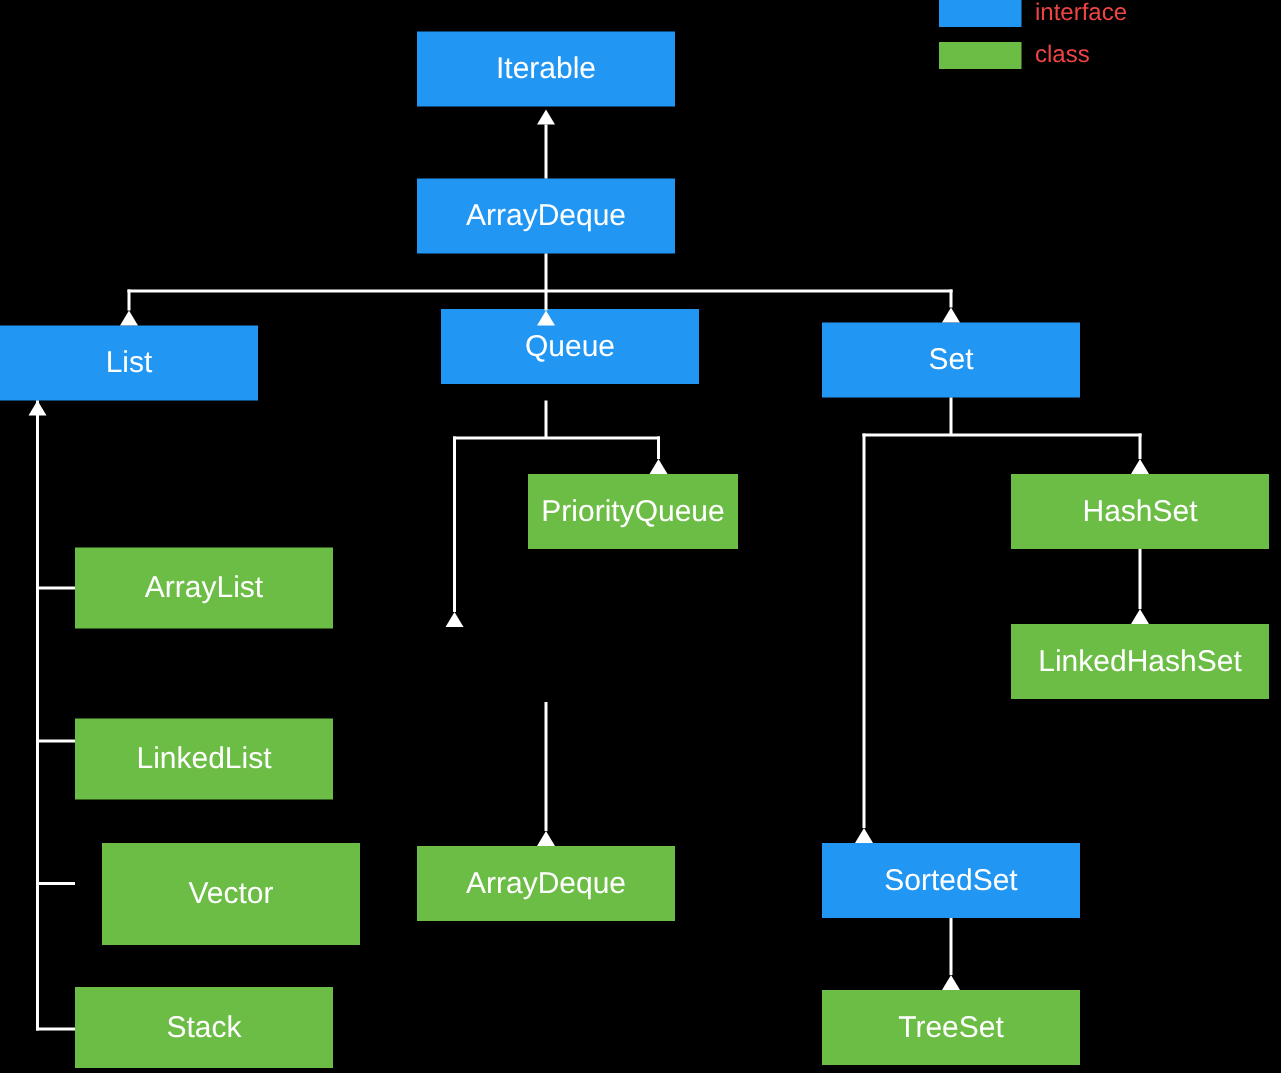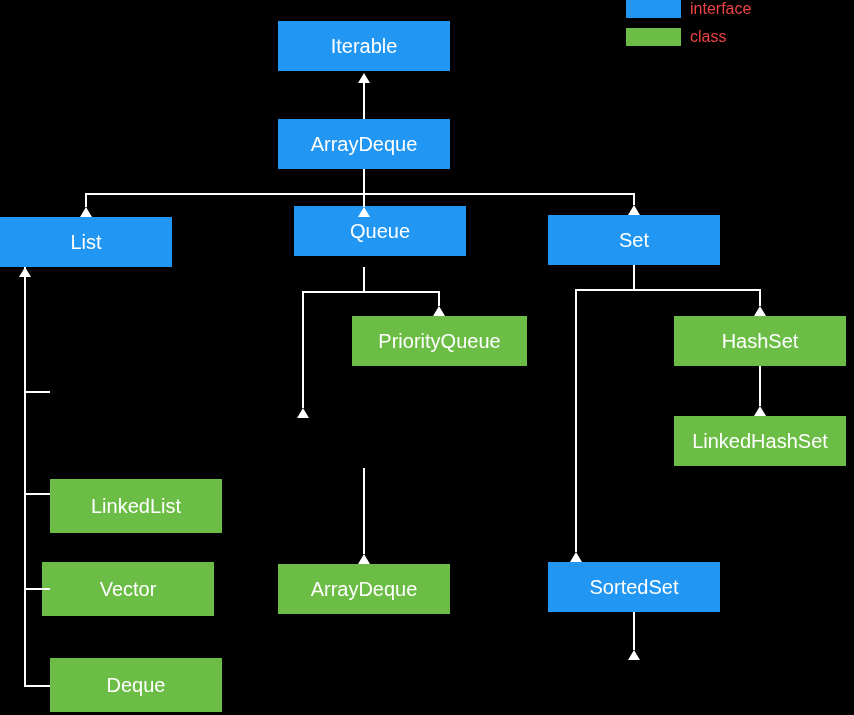--- a/index.html
+++ b/index.html
@@ -75,53 +75,59 @@
 <div class="box interface" style="left:0px; top:217px; width:172px; height:50px;">
   <span>List</span>
 </div>
 <div class="box interface" style="left:278px; top:206px; width:172px; height:50px;margin-left:16px;">
   <span>Queue</span>
 </div>
 <div class="box interface" style="left:548px; top:215px; width:172px; height:50px;">
   <span>Set</span>
 </div>
 
-<div class="box class" style="left:352px; top:316px; width:175px; height:50px;">
+<div class="box class" style="left:352px; top:316px; width:140px; height:50px;">
   <span>PriorityQueue</span>
 </div>
 <div class="box class" style="left:674px; top:316px; width:172px; height:50px;">
   <span>HashSet</span>
 </div>
 
+<div class="box class" style="left:50px; top:365px; width:172px; height:54px;">
+  <span>ArrayList</span>
+</div>
 
 
 <div class="box class" style="left:674px; top:416px; width:172px; height:50px;">
   <span>LinkedHashSet</span>
 </div>
 
 <div class="box class" style="left:50px; top:467px; width:172px; height:54px;margin-top:12px;">
   <span>LinkedList</span>
 </div>
 
-<div class="box class" style="left:42px; top:562px; width:172px; height:54px;">
+<div class="box class" style="left:68px; top:562px; width:172px; height:68px;">
   <span>Vector</span>
 </div>
 
 <div class="box class" style="left:278px; top:564px; width:172px; height:50px;">
   <span>ArrayDeque</span>
 </div>
 
 <div class="box interface" style="left:548px; top:562px; width:172px; height:50px;">
   <span>SortedSet</span>
 </div>
 
 <div class="box class" style="left:50px; top:658px; width:172px; height:54px;">
-  <span>Deque</span>
+  <span>Stack</span>
 </div>
 
+<div class="box class" style="left:548px; top:660px; width:172px; height:50px;">
+  <span>TreeSet</span>
+</div>
 
 <div class="arrow-up" style="left:358px; top:73px;"></div>
 <div class="line vline" style="left:363px; top:83px; height:36px;"></div>
 
 <div class="line vline" style="left:363px; top:169px; height:25px;"></div>
 <div class="line hline" style="left:85px; top:193px; width:550px;"></div>
 
 <div class="line vline" style="left:85px; top:193px; height:14px;"></div>
 <div class="arrow-up" style="left:80px; top:207px;"></div>
 

